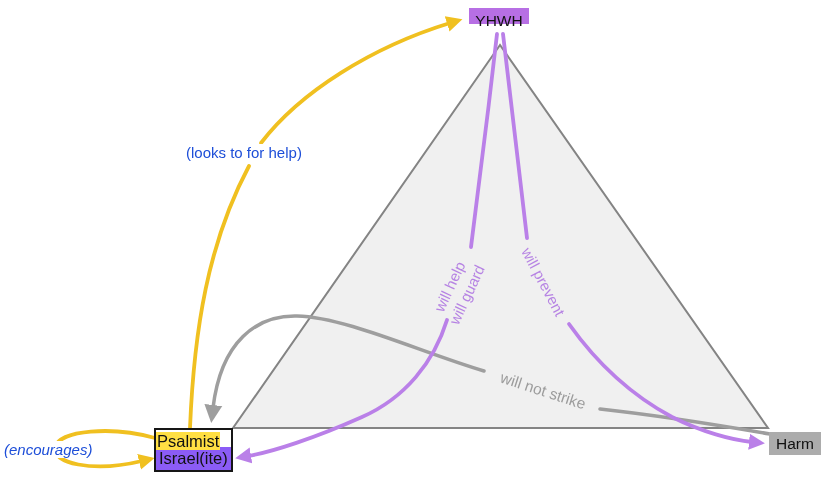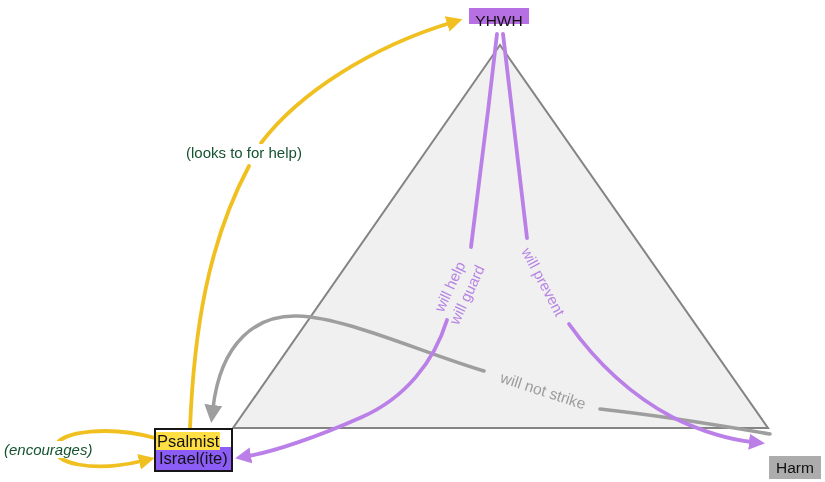--- a/index.html
+++ b/index.html
@@ -5,27 +5,27 @@
   html,body{margin:0;padding:0;background:#ffffff;}
   .canvas{
     position:relative;width:825px;height:482px;background:#ffffff;overflow:hidden;
     font-family:"Liberation Sans", sans-serif;
   }
   .canvas svg{position:absolute;left:0;top:0;}
   .node{position:absolute;box-sizing:border-box;color:#111;text-align:center;}
   .yhwh{left:469px;top:8px;width:60px;height:16px;background:#b76fe4;
         font-size:15.5px;line-height:26px;}
   .harm{left:769px;top:432px;width:52px;height:23px;background:#acacac;
-        font-size:15.5px;line-height:23px;margin-top:24px;}
+        font-size:15.5px;line-height:23px;}
   .psalmist-box{left:154px;top:428px;width:79px;border:2px solid #161616;background:#ffffff;
         text-align:left;}
   .psalmist-box .row1{height:17px;line-height:23px;font-size:16.5px;background:#ffffff;}
   .psalmist-box .row1 span{background:#ffdf43;padding:0 1px;}
   .psalmist-box .row2{height:23px;line-height:23px;font-size:16.5px;background:#8b5cf6;padding-left:3px;}
-  .gold-label{position:absolute;color:#14532d;font-size:15px;background:#ffffff;white-space:nowrap;}
+  .gold-label{position:absolute;color:#1d4ed8;font-size:15px;background:#ffffff;white-space:nowrap;}
   .looks-to{left:186px;top:144px;}
   .encourages{left:2px;top:441px;padding:0 2px;font-style:italic;}
   .svg-label{font-family:"Liberation Sans", sans-serif;font-size:15px;}
   .purple-text{fill:#b683e3;}
   .gray-text{fill:#9c9c9c;font-size:15.5px;}
 </style>
 </head>
 <body>
 
 <div class="canvas">

